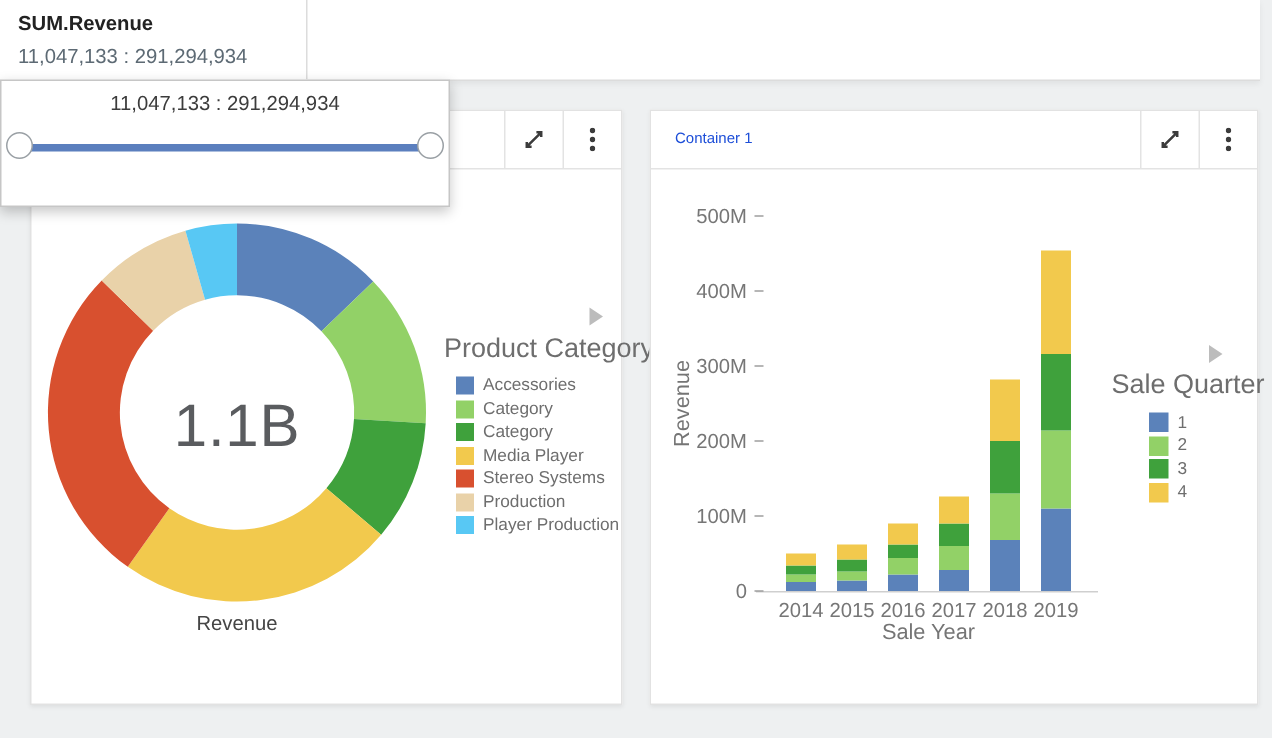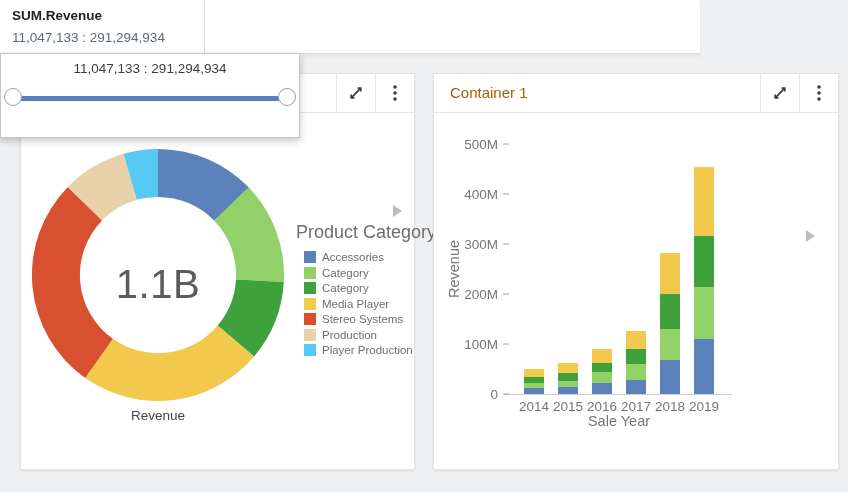--- a/index.html
+++ b/index.html
@@ -6,21 +6,21 @@
   body{
     width:848px;height:492px;position:relative;overflow:hidden;
     background:#eef0f1;
     font-family:"Liberation Sans","DejaVu Sans",sans-serif;
     -webkit-font-smoothing:antialiased;
   }
   .abs{position:absolute;}
 
   
   .topbar{
-    left:0;top:0;width:700px;height:53px;background:#ffffff;
+    left:0;top:0;width:840px;height:53px;background:#ffffff;
     border-bottom:1px solid #dcdcdc;box-shadow:0 2px 4px rgba(0,0,0,.06);
   }
   .filter-card{
     position:absolute;left:0;top:0;width:205px;height:53px;
     border-right:1px solid #dcdcdc;box-sizing:border-box;
     padding:8px 12px;cursor:pointer;background:#fff;
   }
   .fc-title{font-size:13.5px;font-weight:bold;color:#222;margin-bottom:7px;}
   .fc-range{font-size:13.5px;color:#5d6a74;}
 
@@ -53,21 +53,21 @@
   .panel{
     background:#fff;border:1px solid #e2e2e2;box-sizing:border-box;
     box-shadow:0 1px 3px rgba(0,0,0,.07);
   }
   .panel-left{left:20px;top:73px;width:395px;height:397px;}
   .panel-right{left:433px;top:73px;width:406px;height:397px;}
   .phead{
     position:absolute;left:0;top:0;right:0;height:38px;
     border-bottom:1px solid #e3e3e3;display:flex;align-items:stretch;
   }
-  .ptitle{flex:1;line-height:38px;padding:0 16px;font-size:15px;color:#a16207;
+  .ptitle{flex:1;line-height:38px;padding:0 16px;font-size:10px;color:#1d4ed8;
     white-space:nowrap;overflow:hidden;}
   .picon{
     width:38px;border-left:1px solid #e3e3e3;display:flex;
     align-items:center;justify-content:center;cursor:pointer;
   }
 
   
   svg{font-family:"Liberation Sans","DejaVu Sans",sans-serif;display:block;}
   #donut-svg{position:absolute;left:0;top:38px;}
   #bar-svg{position:absolute;left:0;top:38px;}
@@ -247,13 +247,34 @@
         <rect x="260" y="227" width="20" height="55" fill="#5b82ba"></rect>
         <rect x="260" y="175" width="20" height="52" fill="#92d167"></rect>
         <rect x="260" y="124" width="20" height="51" fill="#3fa13c"></rect>
         <rect x="260" y="55" width="20" height="69" fill="#f2c94d"></rect>
       </g>
     <text class="axis-label" x="185" y="314" text-anchor="middle">Sale Year</text>
     <text class="axis-label" x="25" y="157" text-anchor="middle" transform="rotate(-90 25 157)">Revenue</text>
   </svg>
 
   <div class="collapse-arrow" style="left:372px;top:156px;"></div>
+  <div class="legend legend-bar">
+    <div class="legend-title">Sale Quarter</div>
+    <div id="bar-legend-items">
+        <div class="legend-row">
+          <span class="swatch" style="background: rgb(91, 130, 186);"></span>
+          <span class="legend-label">1</span>
+        </div>
+        <div class="legend-row">
+          <span class="swatch" style="background: rgb(146, 209, 103);"></span>
+          <span class="legend-label">2</span>
+        </div>
+        <div class="legend-row">
+          <span class="swatch" style="background: rgb(63, 161, 60);"></span>
+          <span class="legend-label">3</span>
+        </div>
+        <div class="legend-row">
+          <span class="swatch" style="background: rgb(242, 201, 77);"></span>
+          <span class="legend-label">4</span>
+        </div>
+      </div>
+  </div>
 </div>
 
 </body></html>

